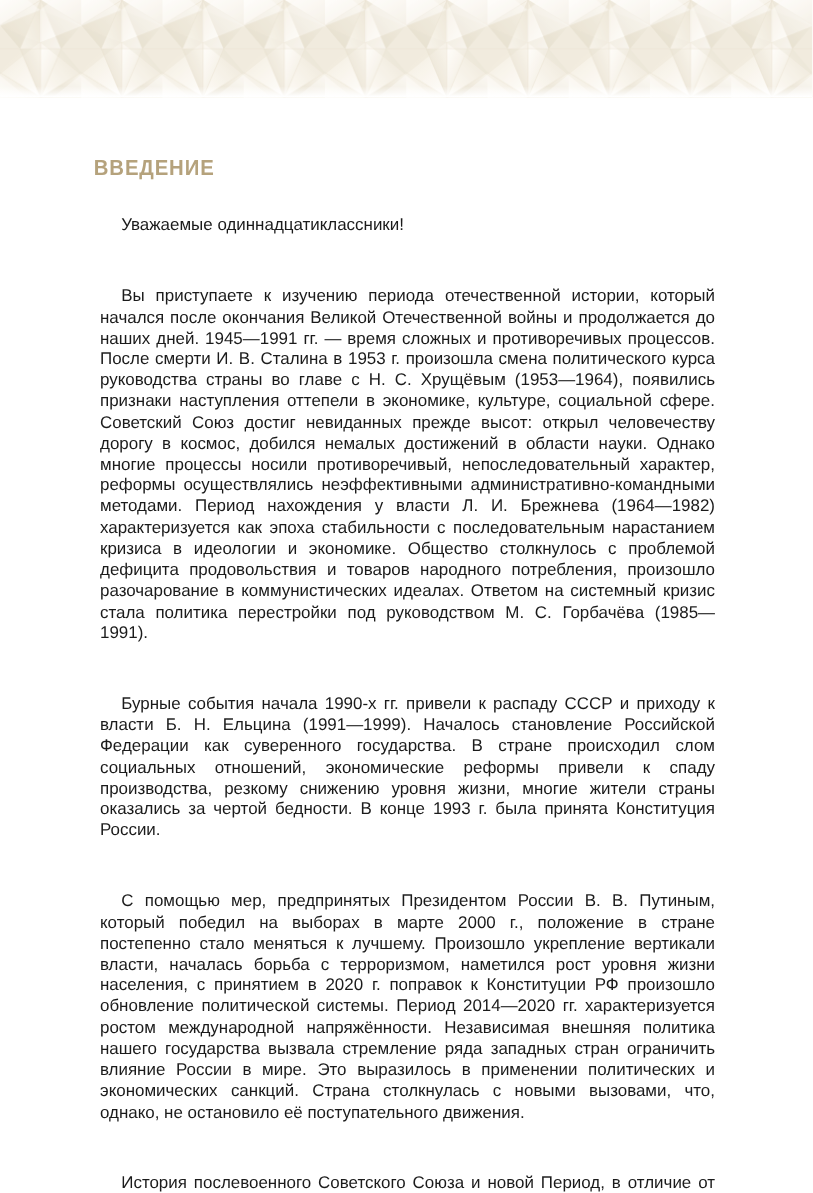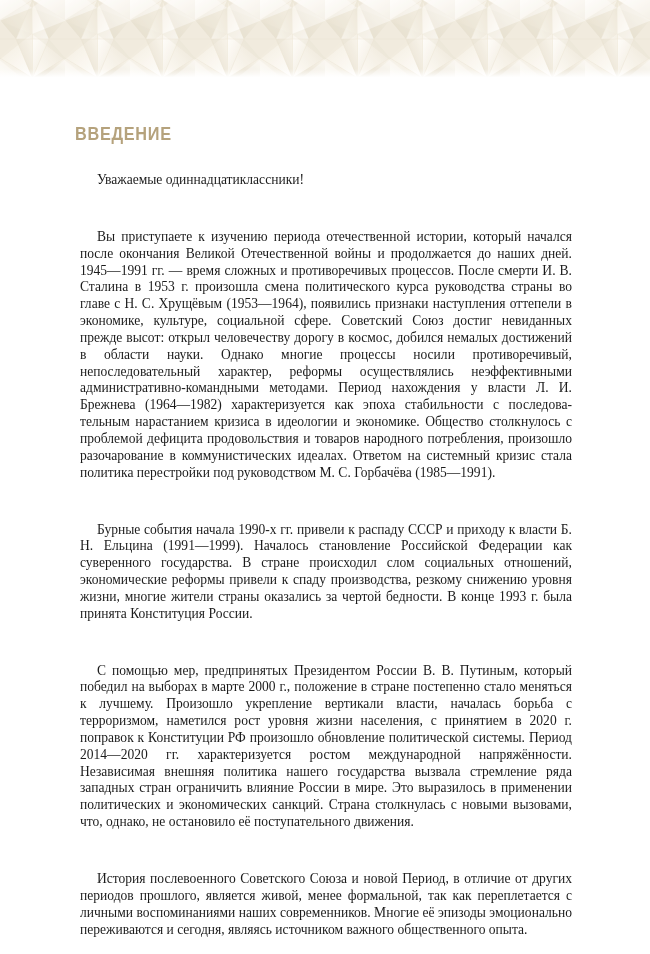--- a/index.html
+++ b/index.html
@@ -59,21 +59,21 @@
   .text-column {
     position: absolute;
     left: 80px;
     top: 172px;
     width: 492px;
   }
   .para {
     margin: 0;
     text-align: justify;
     text-justify: inter-word;
-    font-family: Liberation Serif, serif;
+    font-family: Liberation Sans, sans-serif;
     font-size: 13.55px;
     line-height: 16.85px;
     color: #1b1b1b;
     hyphens: manual;
   }
   .para.greeting {
     text-align: left;
     text-indent: 17px;
   }
   .para.indented {

